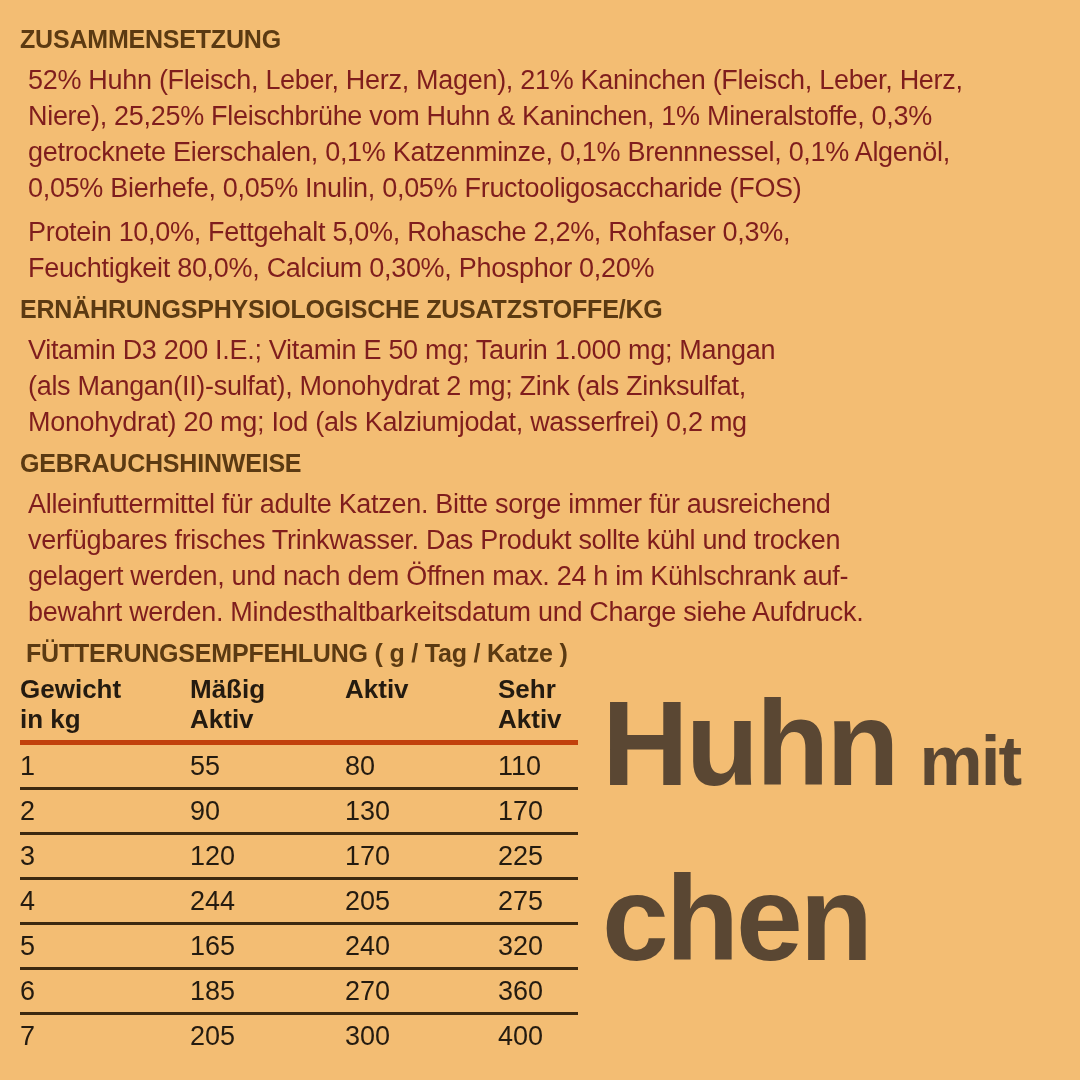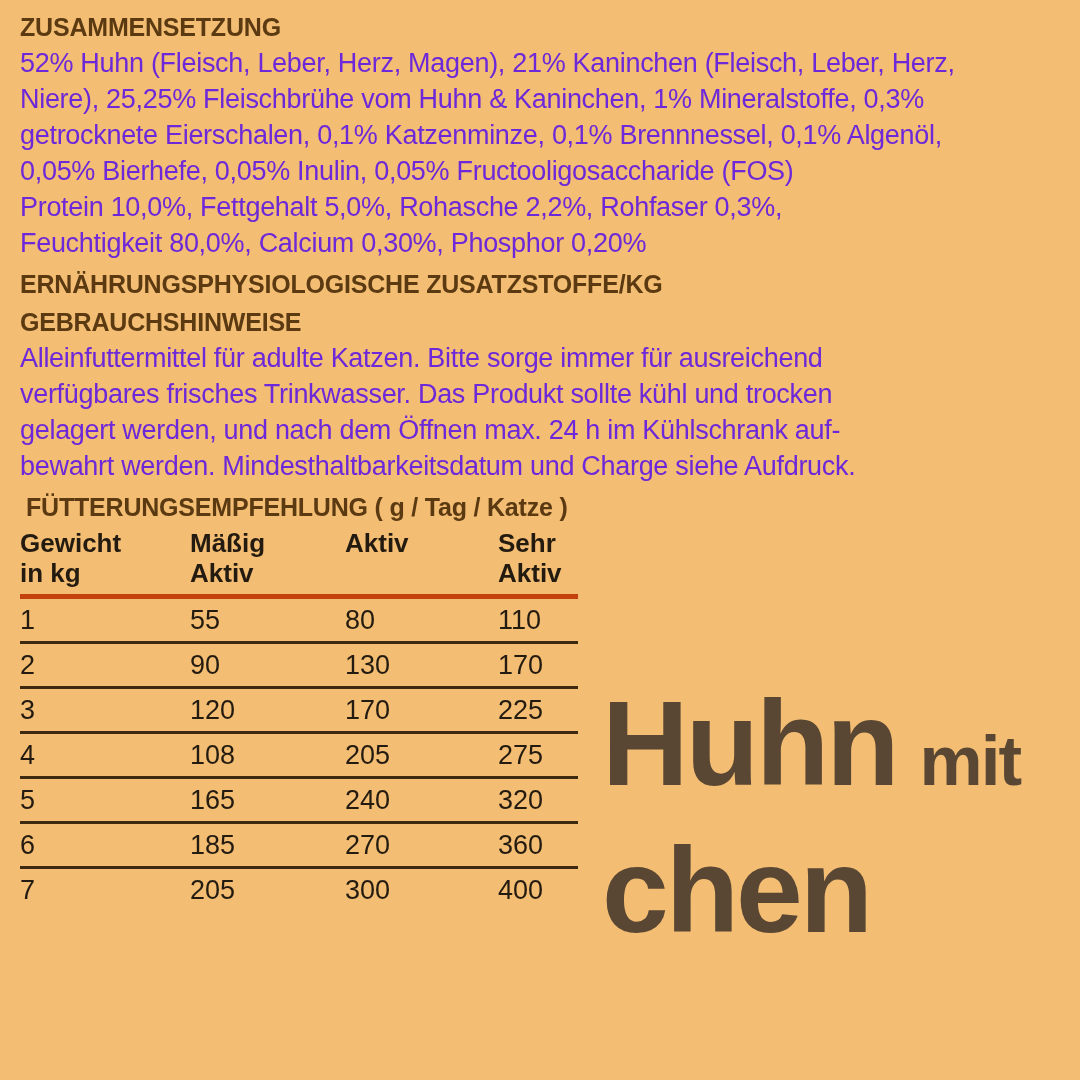--- a/index.html
+++ b/index.html
@@ -5,41 +5,41 @@
   html, body {
     margin: 0;
     padding: 0;
     background: #F3BD73;
   }
   .page {
     position: relative;
     width: 1080px;
     height: 1080px;
     box-sizing: border-box;
-    padding: 12px 20px 0 20px;
+    padding: 24px 20px 0 20px;
     background: #F3BD73;
     font-family: "Liberation Sans", sans-serif;
     overflow: hidden;
   }
   .sec-heading {
     margin: 8px 0 3px 0;
     font-size: 25px;
     line-height: 30px;
     font-weight: 700;
     letter-spacing: -0.2px;
     color: #5B3A12;
     white-space: pre;
   }
   .sec-heading.first { margin-top: 0; }
   .sec-body {
-    margin: 0;
+    margin: 8px;
     font-size: 27px;
     line-height: 36px;
     letter-spacing: -0.3px;
-    color: #6d28d9;
+    color: #7f1d1d;
     white-space: pre;
   }
   .feeding-heading {
     margin: 8px 0 0 0;
     padding-left: 6px;
     font-size: 25px;
     line-height: 30px;
     font-weight: 700;
     letter-spacing: -0.2px;
     color: #5B3A12;
@@ -73,39 +73,42 @@
   }
   .product-title {
     position: absolute;
     left: 602px;
     top: 688px;
     color: #5A4733;
     font-weight: 700;
     letter-spacing: -3px;
     line-height: 111px;
   }
-  .pt-large { font-size: 120px; }
+  .pt-large { font-size: 120px; margin-top: 28px; }
   .pt-small { font-size: 71px; margin-left: 23px; letter-spacing: -2px; }
   .pt-line { white-space: nowrap; }
 </style>
 </head>
 <body>
 
 <div class="page">
 
   <h2 class="sec-heading first">ZUSAMMENSETZUNG</h2>
   <p class="sec-body">52% Huhn (Fleisch, Leber, Herz, Magen), 21% Kaninchen (Fleisch, Leber, Herz,
 Niere), 25,25% Fleischbrühe vom Huhn &amp; Kaninchen, 1% Mineralstoffe, 0,3%
 getrocknete Eierschalen, 0,1% Katzenminze, 0,1% Brennnessel, 0,1% Algenöl,
 0,05% Bierhefe, 0,05% Inulin, 0,05% Fructooligosaccharide (FOS)</p>
 
   <p class="sec-body">Protein 10,0%, Fettgehalt 5,0%, Rohasche 2,2%, Rohfaser 0,3%,
 Feuchtigkeit 80,0%, Calcium 0,30%, Phosphor 0,20%</p>
 
   <h2 class="sec-heading">ERNÄHRUNGSPHYSIOLOGISCHE ZUSATZSTOFFE/KG</h2>
+  <p class="sec-body">Vitamin D3 200 I.E.; Vitamin E 50 mg; Taurin 1.000 mg; Mangan
+(als Mangan(II)-sulfat), Monohydrat 2 mg; Zink (als Zinksulfat,
+Monohydrat) 20 mg; Iod (als Kalziumjodat, wasserfrei) 0,2 mg</p>
 
   <h2 class="sec-heading">GEBRAUCHSHINWEISE</h2>
   <p class="sec-body">Alleinfuttermittel für adulte Katzen. Bitte sorge immer für ausreichend
 verfügbares frisches Trinkwasser. Das Produkt sollte kühl und trocken
 gelagert werden, und nach dem Öffnen max. 24 h im Kühlschrank auf-
 bewahrt werden. Mindesthaltbarkeitsdatum und Charge siehe Aufdruck.</p>
 
   <h2 class="feeding-heading">FÜTTERUNGSEMPFEHLUNG ( g / Tag / Katze )</h2>
 
   <table class="feeding">
@@ -140,21 +143,21 @@
         <td>170</td>
       </tr>
       <tr>
         <td>3</td>
         <td>120</td>
         <td>170</td>
         <td>225</td>
       </tr>
       <tr>
         <td>4</td>
-        <td>108</td>
+        <td>244</td>
         <td>205</td>
         <td>275</td>
       </tr>
       <tr>
         <td>5</td>
         <td>165</td>
         <td>240</td>
         <td>320</td>
       </tr>
       <tr>

